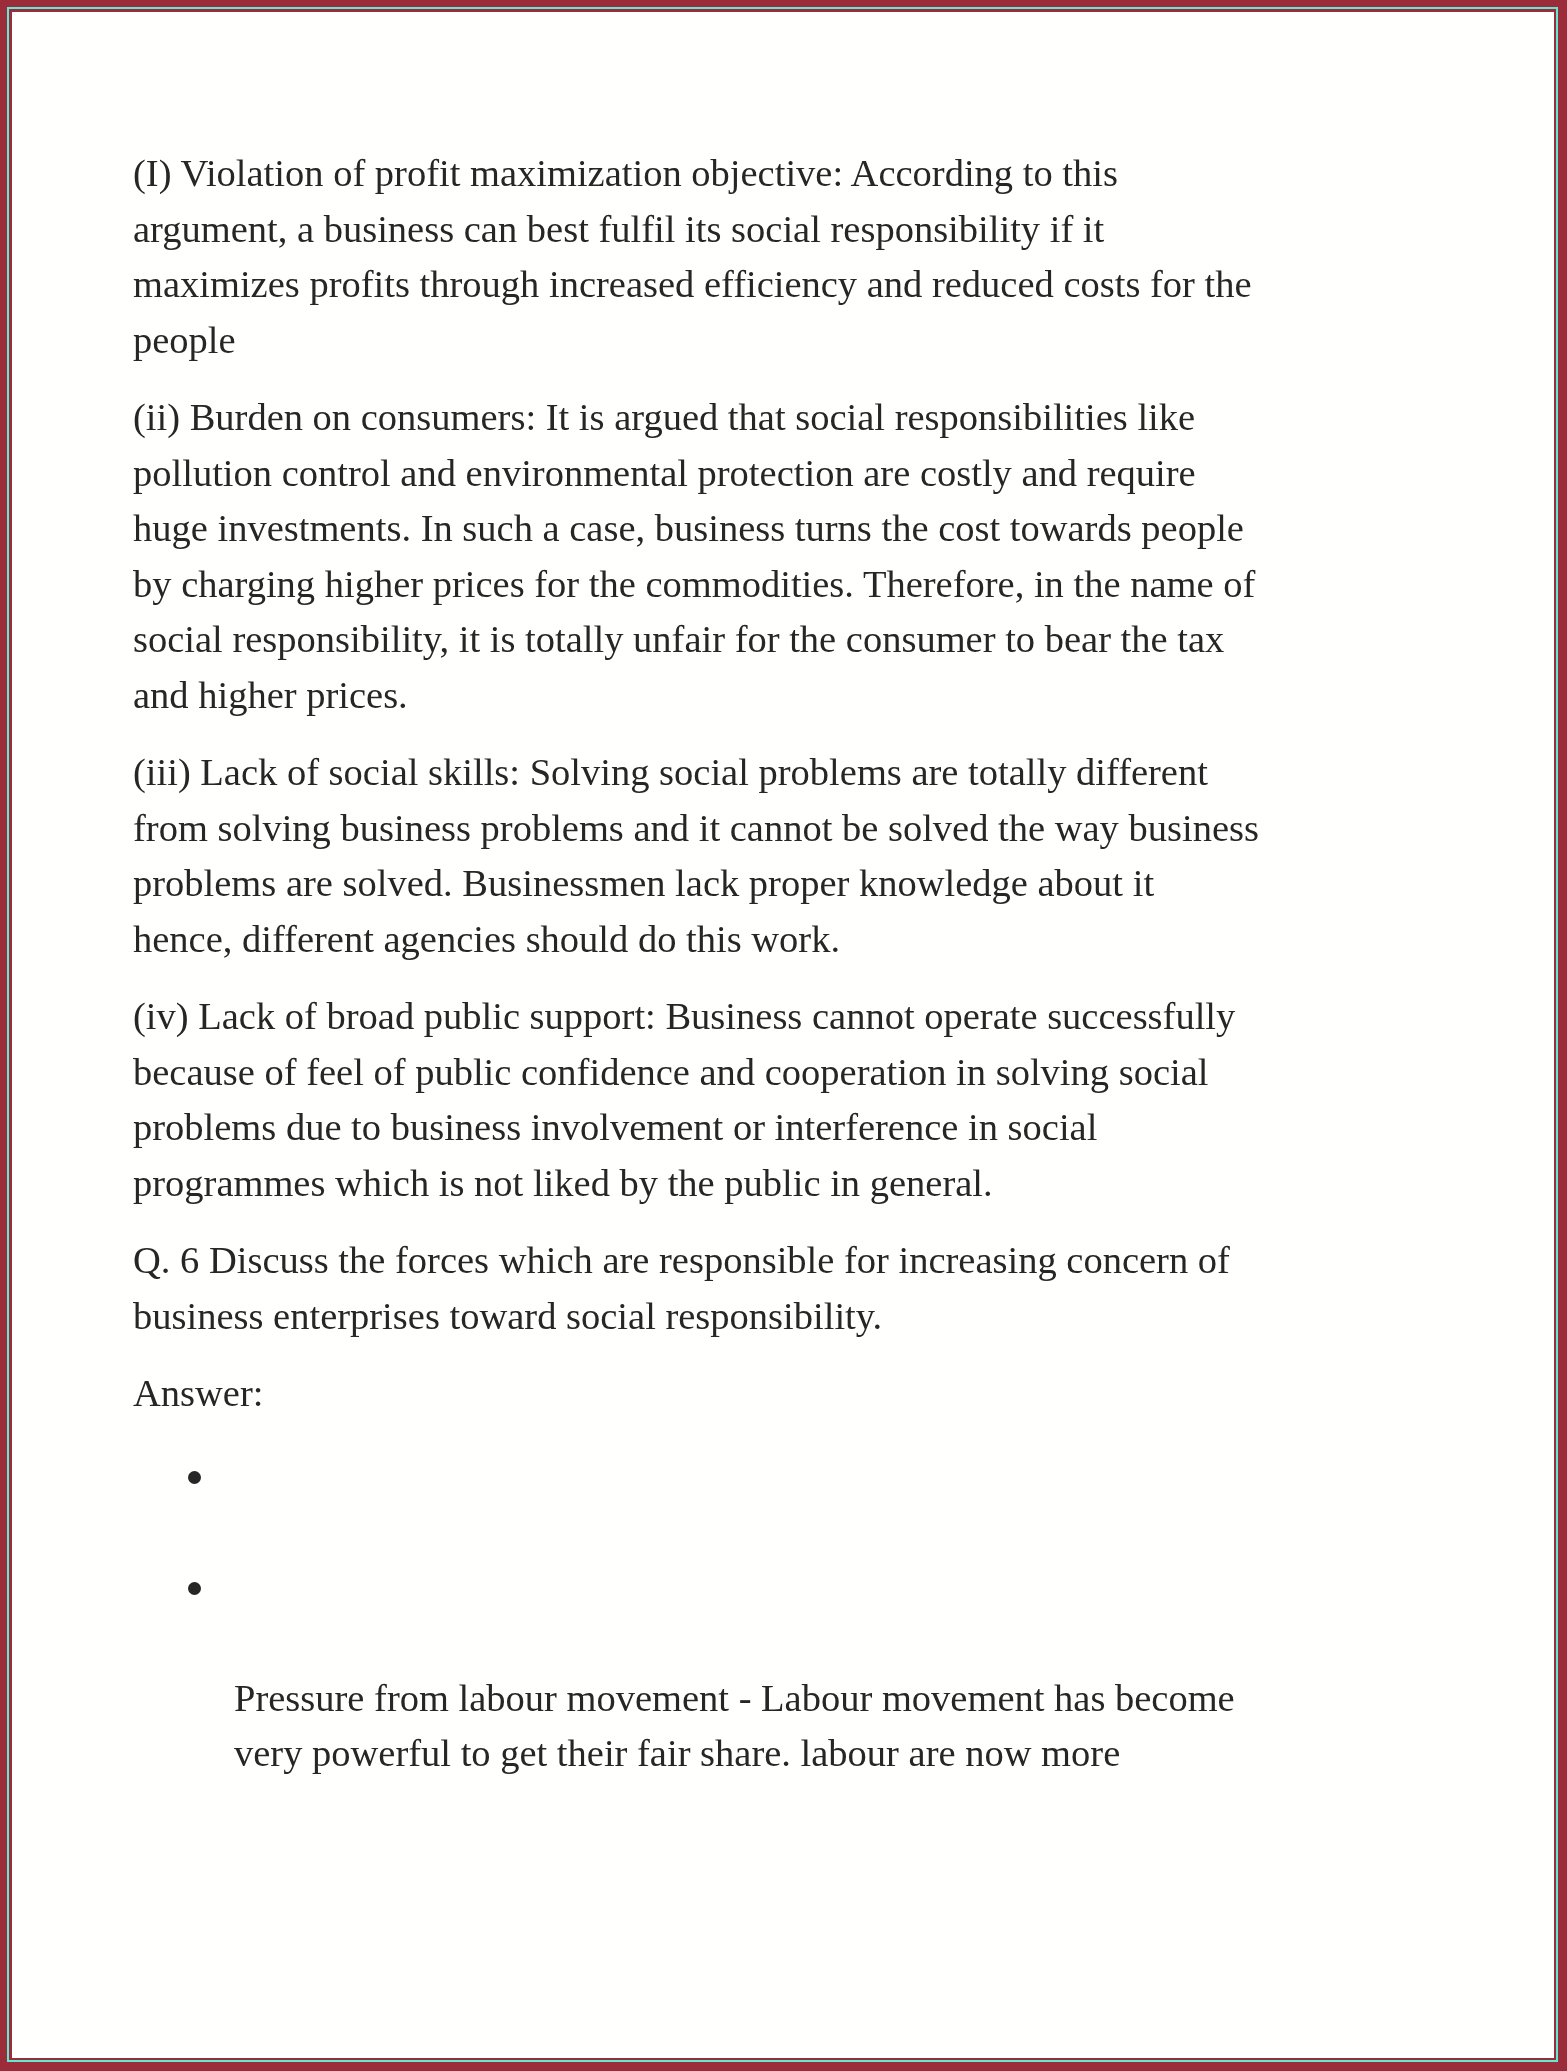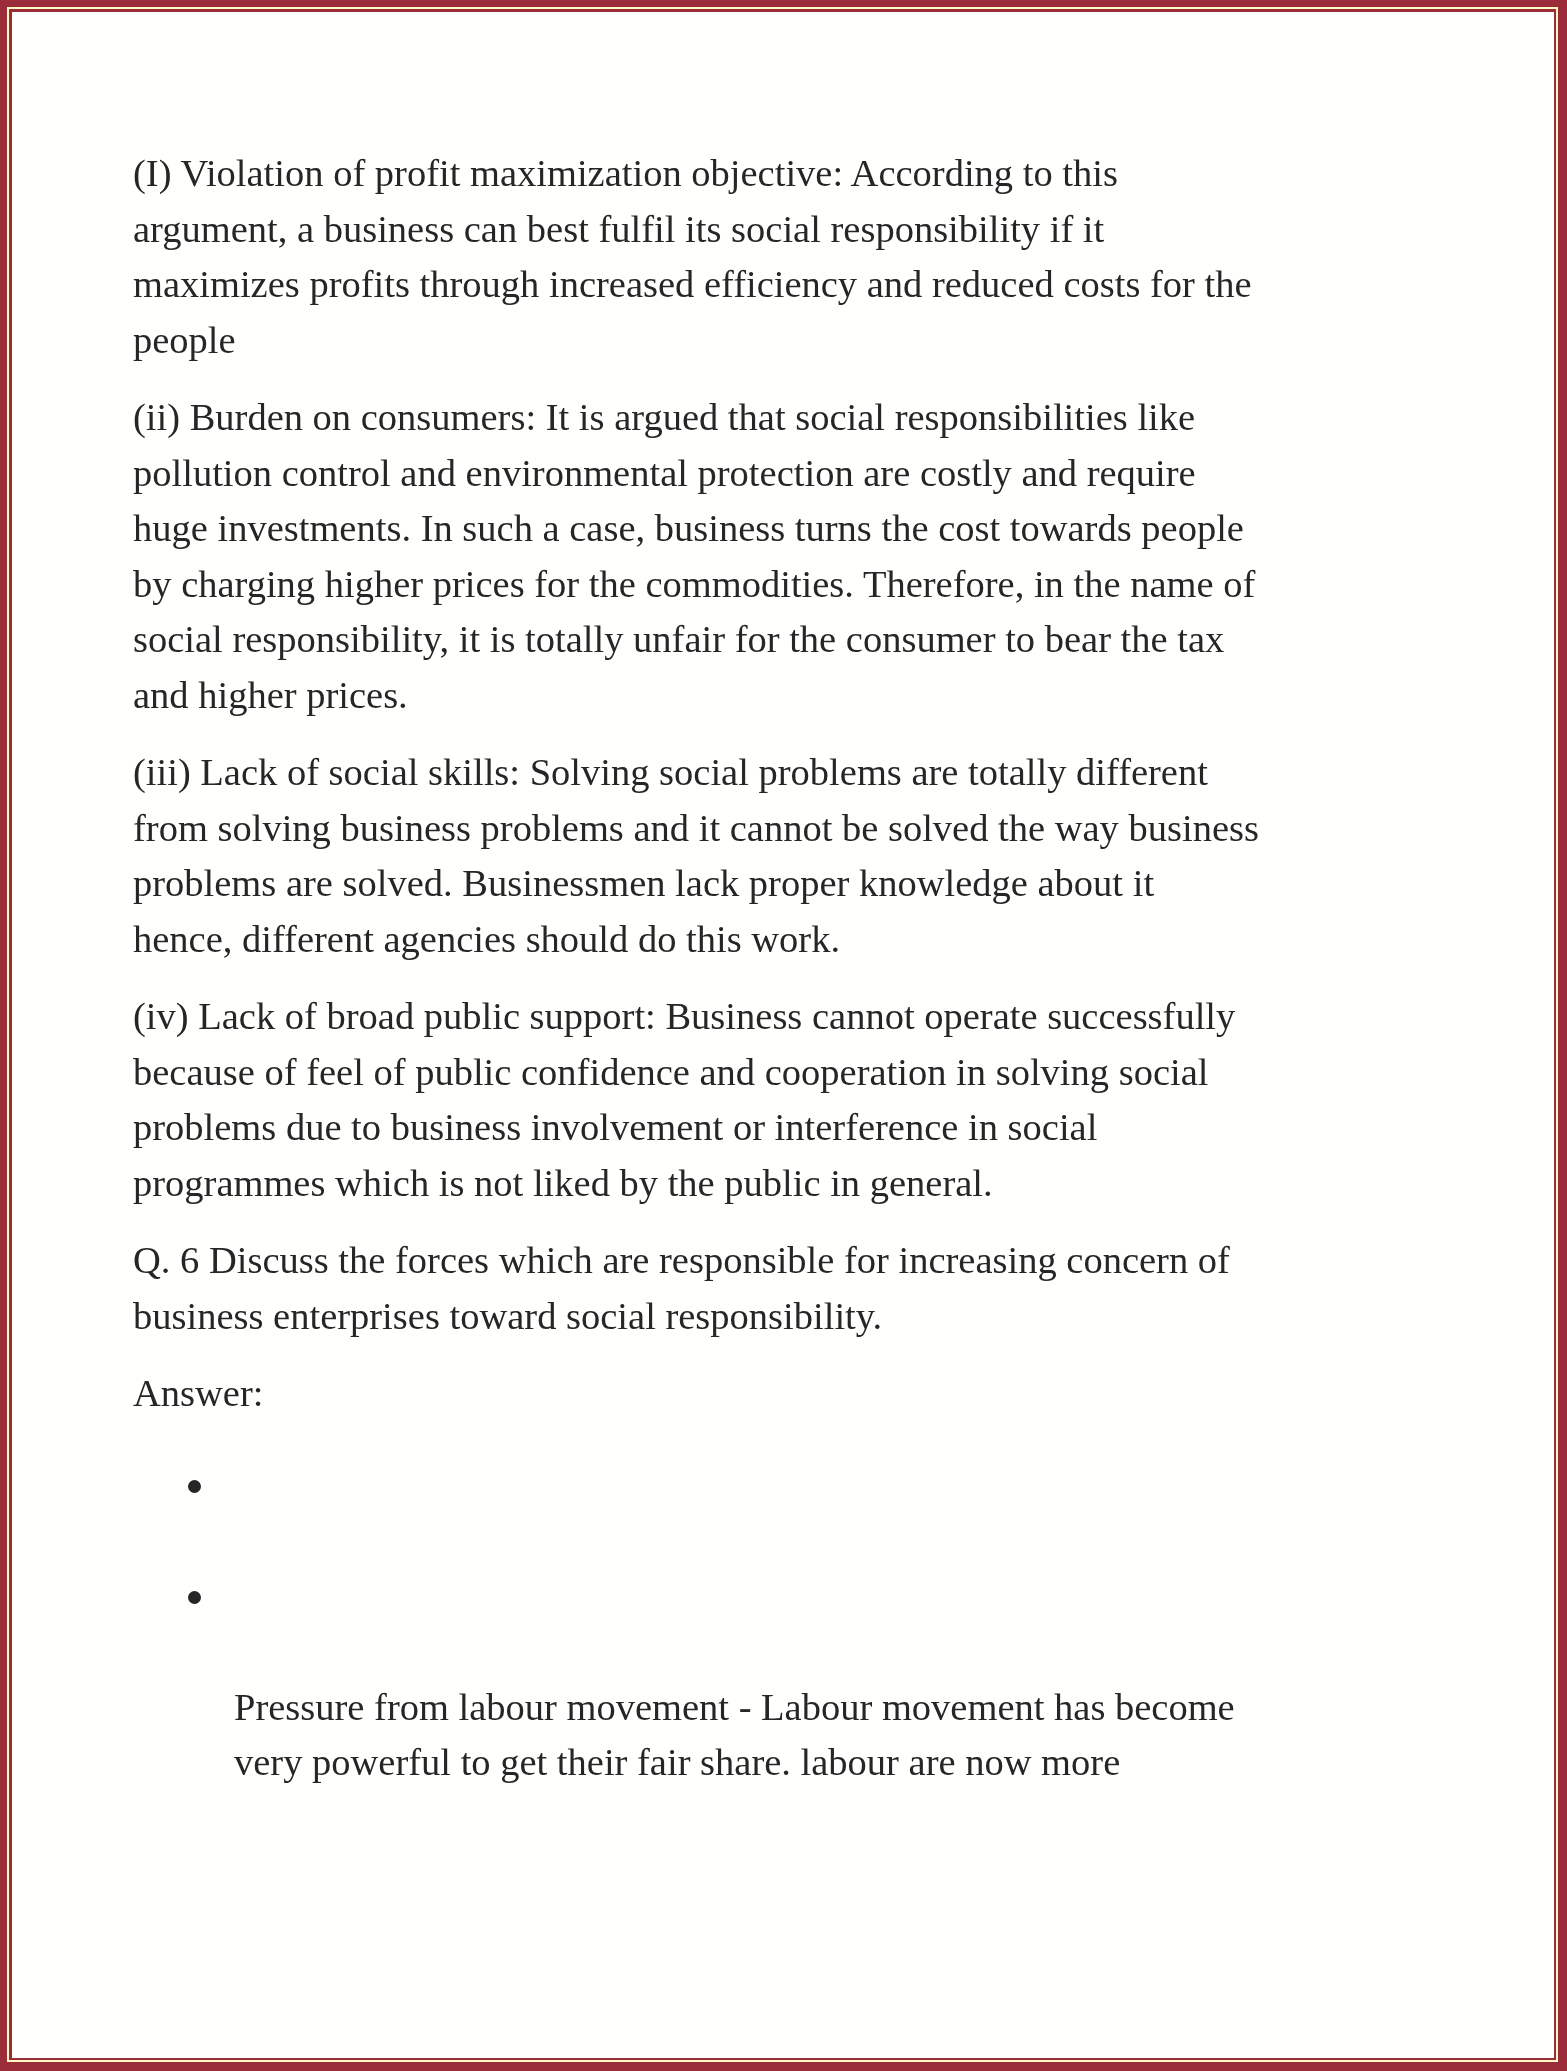--- a/index.html
+++ b/index.html
@@ -8,21 +8,21 @@
       height: 2071px;
       background: #9b2d3a;
       position: relative;
       overflow: hidden;
       font-family: "Liberation Serif", "DejaVu Serif", serif;
       color: #262626;
     }
     .frame-gap {
       position: absolute;
       left: 7px; top: 7px; right: 9px; bottom: 9px;
-      background: #fef9c3;
+      background: #5eead4;
     }
     .frame-inner {
       position: absolute;
       left: 2px; top: 2px; right: 2px; bottom: 2px;
       background: #9b2d3a;
     }
     .page {
       position: absolute;
       left: 3px; top: 3px; right: 2px; bottom: 2px;
       background: #fffffd;
@@ -79,21 +79,21 @@
         <p class="para">(iii) Lack of social skills: Solving social problems are totally different
 from solving business problems and it cannot be solved the way business
 problems are solved. Businessmen lack proper knowledge about it
 hence, different agencies should do this work.</p>
         <p class="para">(iv) Lack of broad public support: Business cannot operate successfully
 because of feel of public confidence and cooperation in solving social
 problems due to business involvement or interference in social
 programmes which is not liked by the public in general.</p>
         <p class="para">Q. 6 Discuss the forces which are responsible for increasing concern of
 business enterprises toward social responsibility.</p>
-        <p class="para" style="margin-bottom:36px;">Answer:</p>
+        <p class="para" style="margin-bottom:27px;">Answer:</p>
         <ul class="bullets">
           <li>
             <span class="bullet-dot"></span>
           </li>
           <li>
             <span class="bullet-dot"></span>
             <span> Pressure from labour movement - Labour movement has become
 very powerful to get their fair share. labour are now more</span>
           </li>
         </ul>

